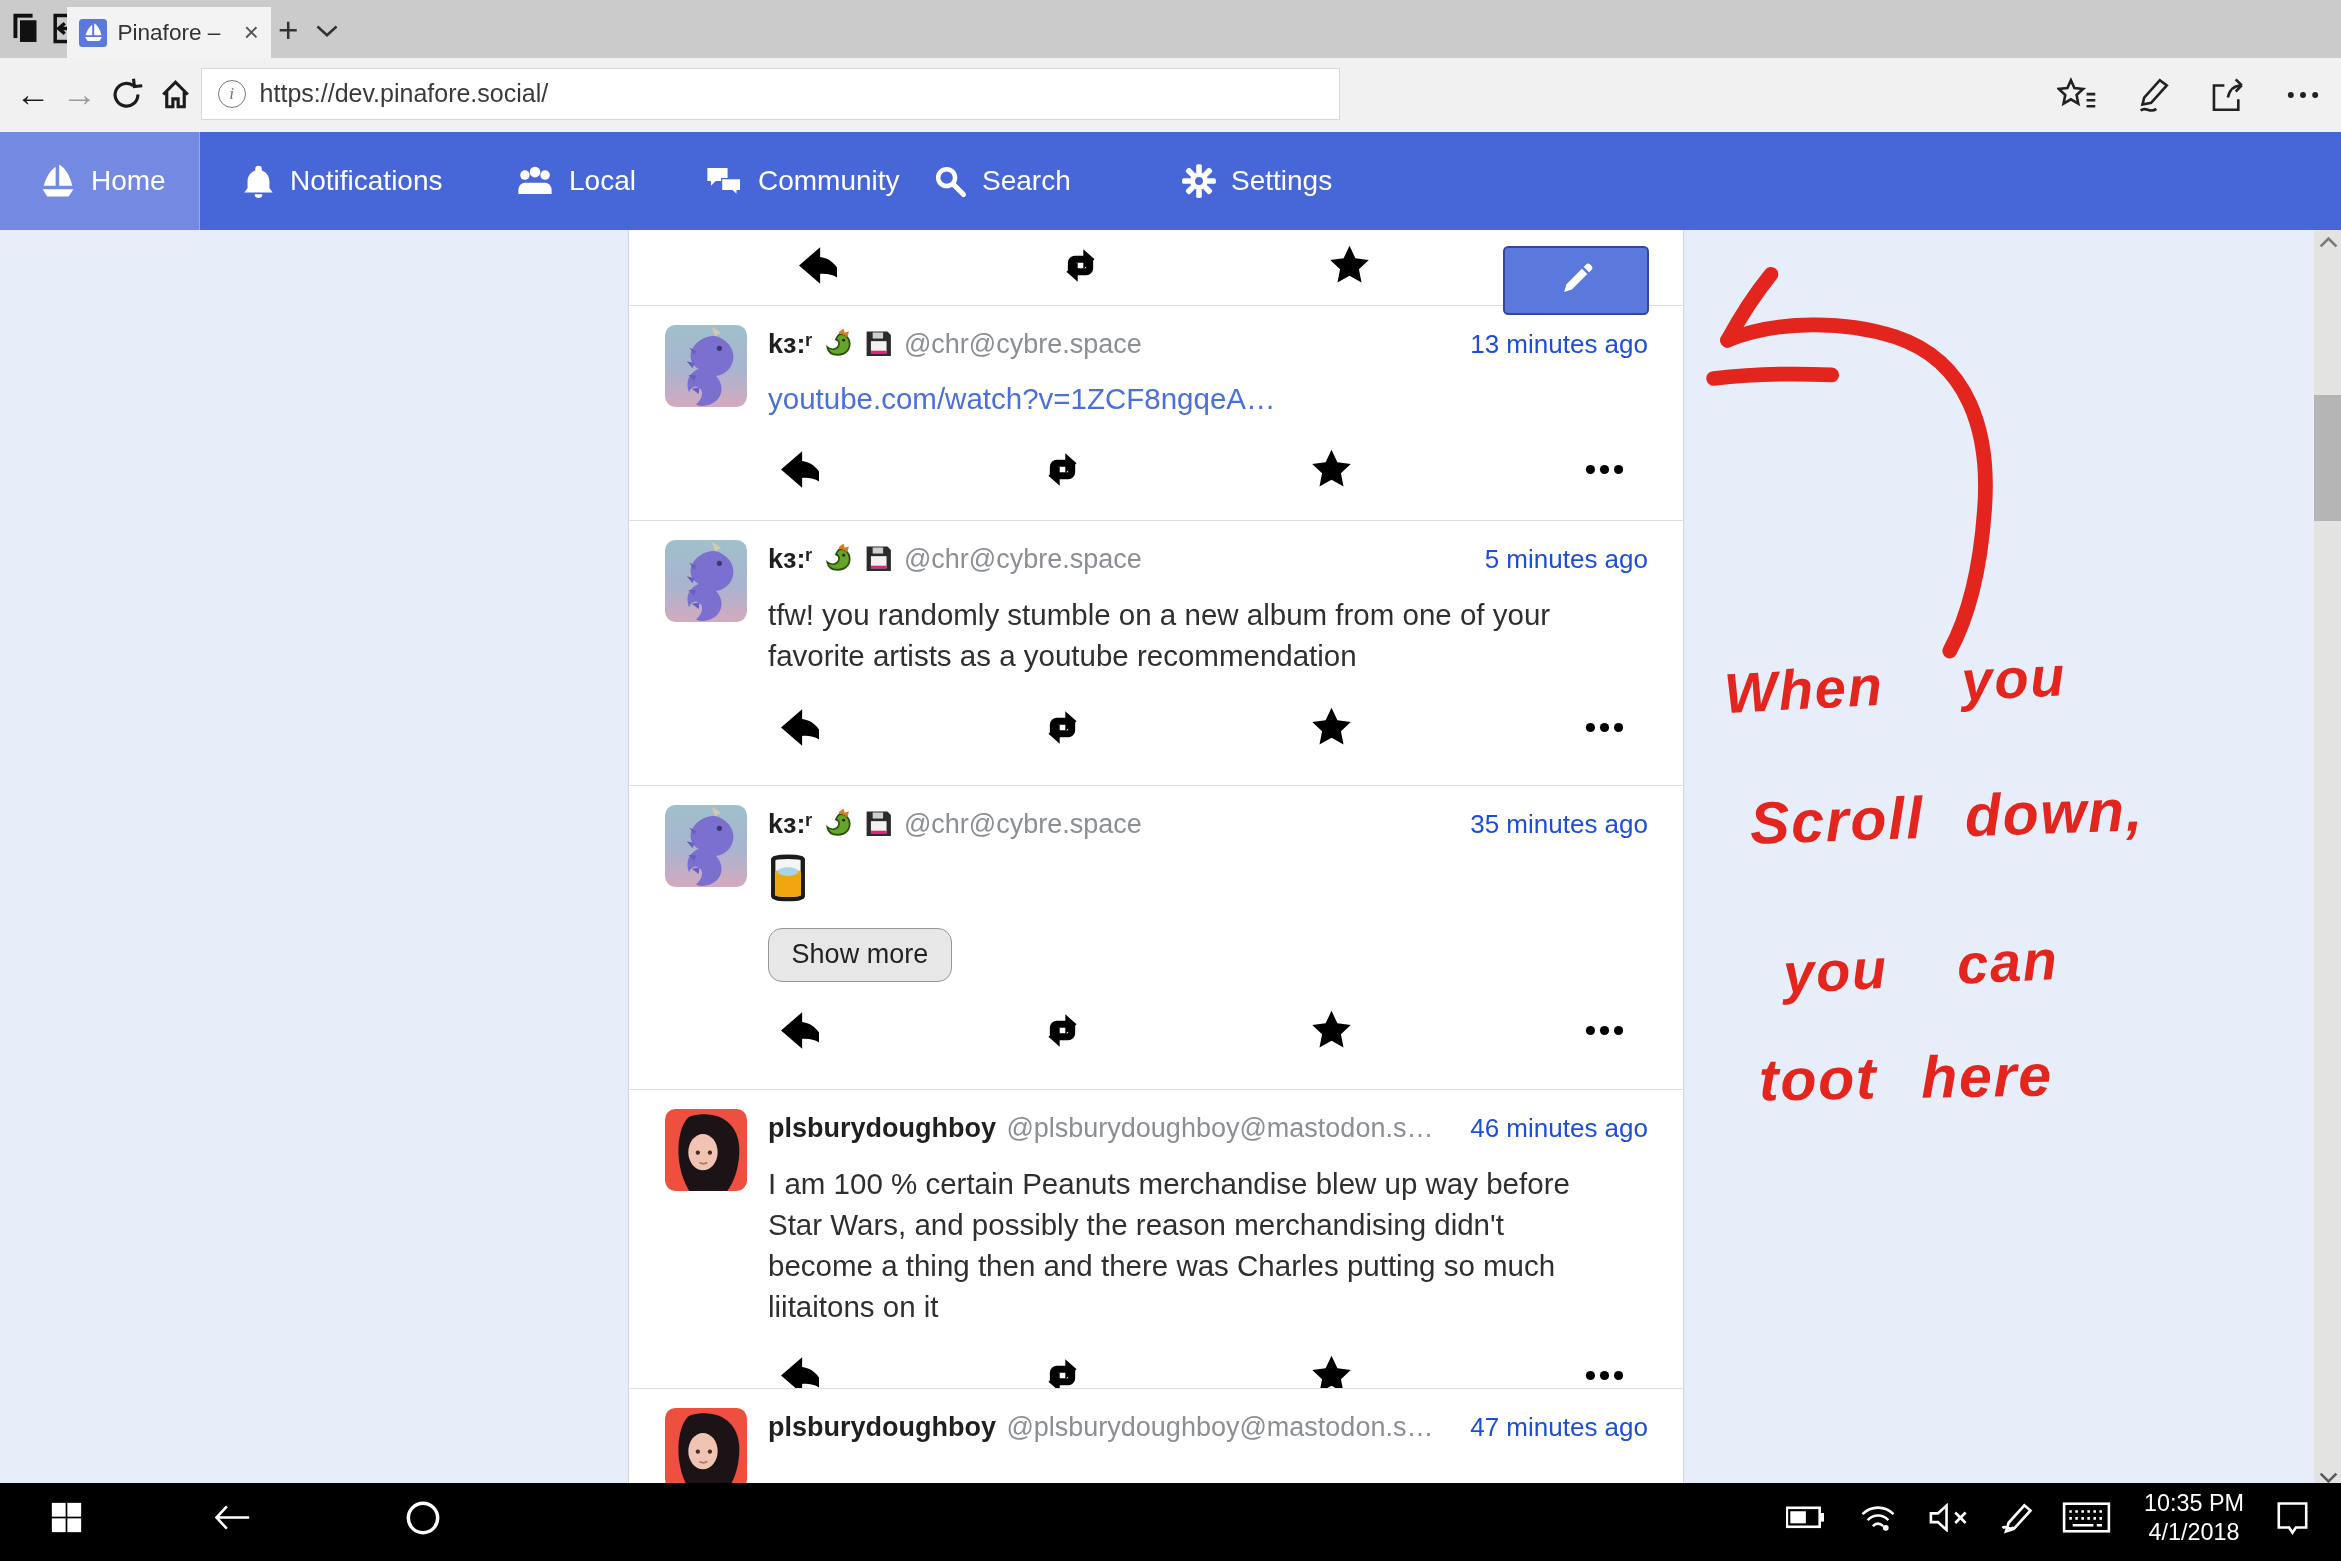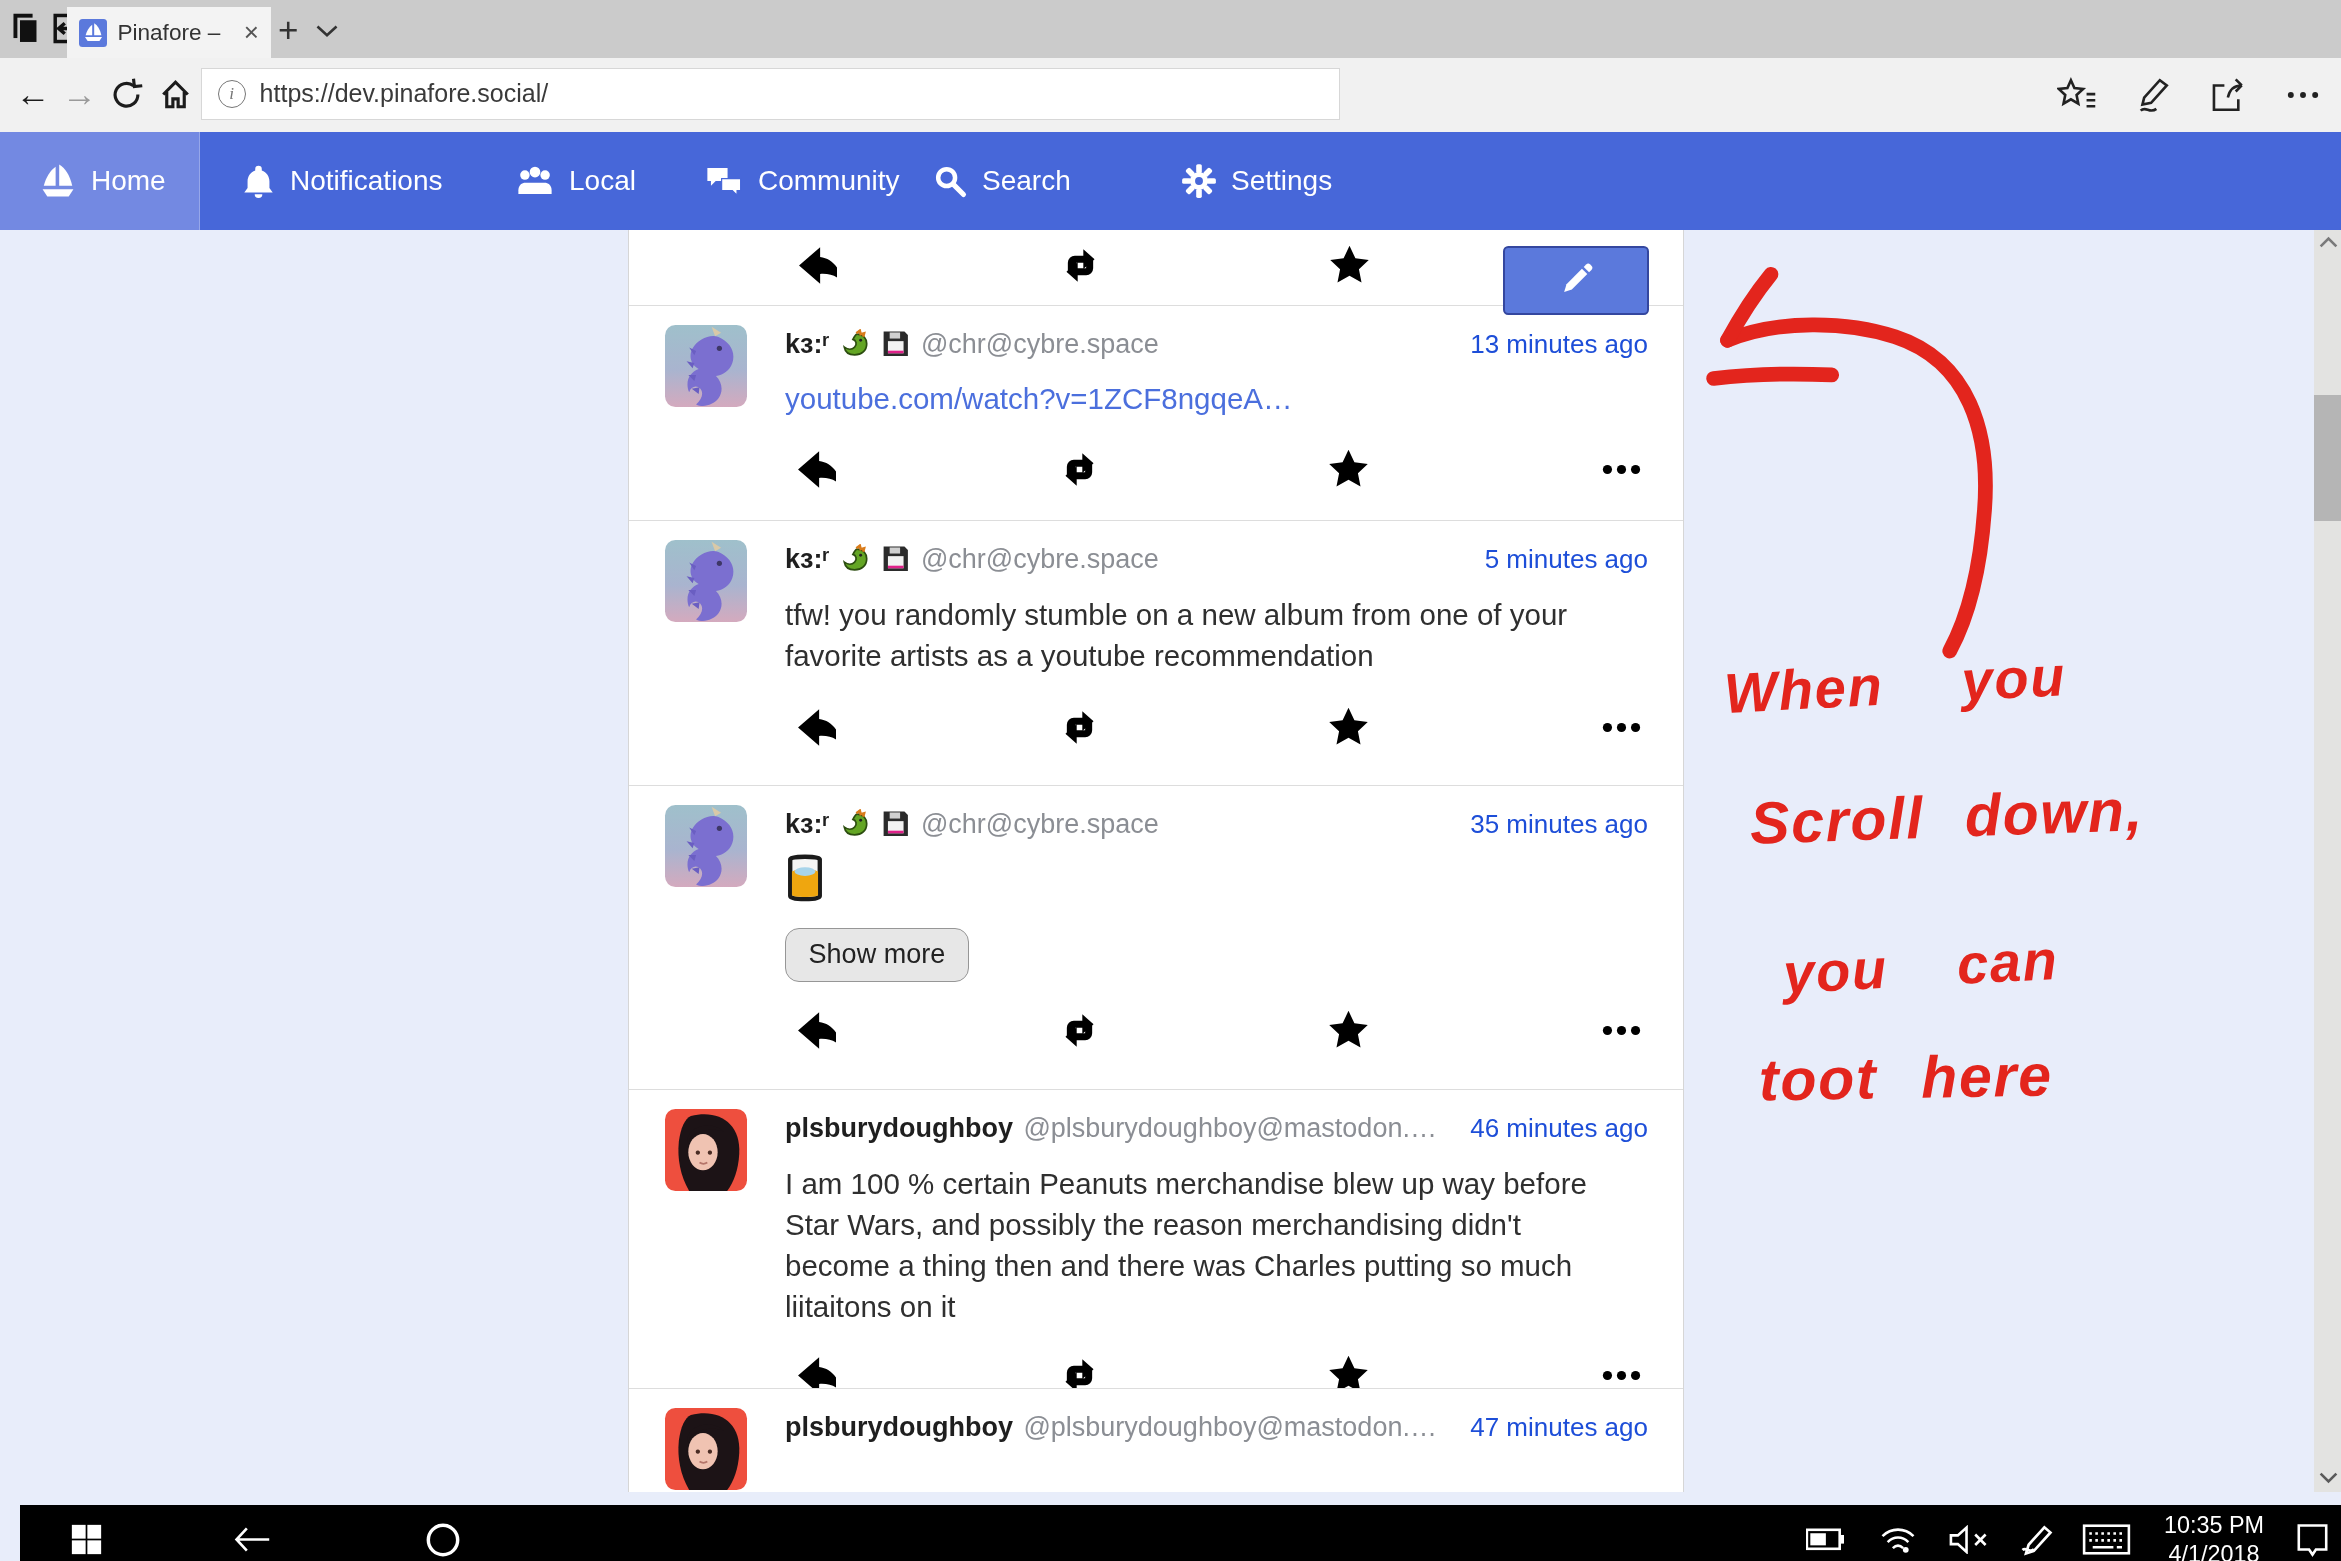--- a/index.html
+++ b/index.html
@@ -43,21 +43,21 @@
   .column{position:absolute;left:628px;width:1056px;top:0;bottom:0;background:#fff;
           border-left:0.9px solid #d6d6d6;border-right:0.9px solid #d6d6d6;box-sizing:border-box;}
   .post{position:relative;box-sizing:border-box;overflow:hidden;}
   .bt{border-top:0.9px solid #dddddd;}
   .p0{height:75px;}
   .p1{height:215px;}
   .p2{height:265px;}
   .p3{height:304px;}
   .p4{height:299px;}
   .p5{height:173px;}
-  .prow{display:flex;gap:38px;padding:19px 35px 0 36px;}
+  .prow{display:flex;gap:21px;padding:19px 35px 0 36px;}
   .avatar{width:82px;height:82px;border-radius:10.4px;flex:none;overflow:hidden;position:relative;}
   .av-dragon{background:linear-gradient(180deg,#9fc0cb 0%,#a9b4cf 55%,#d4aabe 100%);}
   .av-dough{background:#ee4f3e;}
   .pbody{flex:1;min-width:0;}
   .nrow{display:flex;align-items:center;gap:10.4px;margin-top:3.5px;}
   .uname{font-weight:bold;font-size:27px;color:#1f1f1f;white-space:nowrap;}
   .nemoji{flex:none;display:flex;align-items:center;}
   .handle{font-size:27px;color:#8b8e94;white-space:nowrap;overflow:hidden;
           text-overflow:ellipsis;flex-shrink:1;}
   .time{margin-left:auto;font-size:26px;color:#1d4ed8;flex:none;padding-left:12px;}
@@ -86,21 +86,21 @@
   
   .ann{position:absolute;color:#e3251d;font-weight:bold;font-style:italic;
        font-size:56px;letter-spacing:1.7px;white-space:nowrap;}
   .ann1{left:1724px;top:422px;transform:rotate(-3deg);word-spacing:61px;}
   .ann2{left:1750px;top:553px;transform:rotate(-2deg);font-size:59px;word-spacing:22.6px;}
   .ann3{left:1783px;top:704px;transform:rotate(-3deg);word-spacing:52px;}
   .ann4{left:1759px;top:814px;transform:rotate(-1deg);font-size:59px;word-spacing:26px;}
   .arrow{position:absolute;left:1691px;top:20px;}
 
   
-  .taskbar{position:absolute;left:0;bottom:0;right:0;height:56px;background:#000;margin-left:20px;}
+  .taskbar{position:absolute;left:0;bottom:0;right:0;height:78px;background:#000;}
   .tb{position:absolute;top:0;height:69px;display:flex;align-items:center;justify-content:center;}
   .clock{position:absolute;left:2129px;top:6px;width:130px;color:#fff;font-size:23.4px;
          line-height:29px;text-align:center;}
 </style>
 </head>
 <body>
 
 <div class="screen">
 
   <div class="tabbar">

